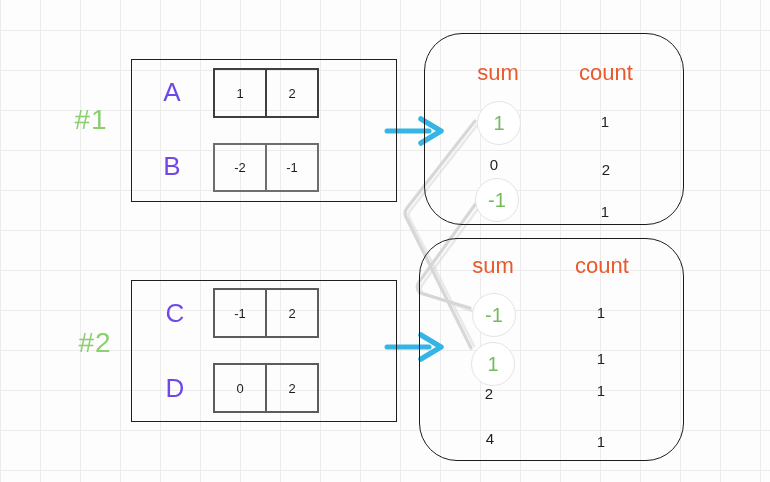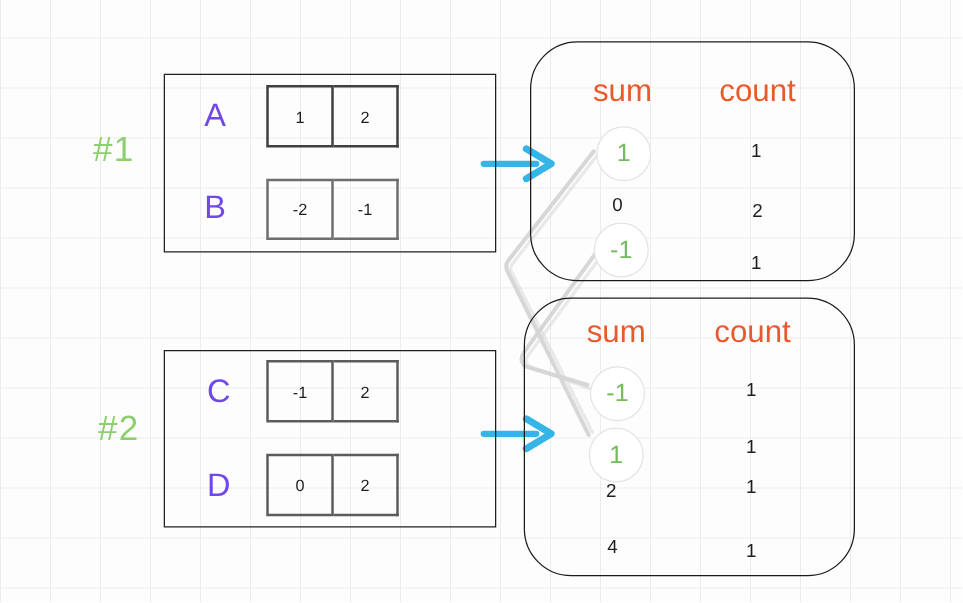--- a/index.html
+++ b/index.html
@@ -34,21 +34,21 @@
   .cells.b-b .cell{border:2.5px solid #6e6e6e;}
   .cells.b-c .cell{border:2.5px solid #5c5c5c;}
   .cells.b-d .cell{border:2.5px solid #5c5c5c;}
   .cell + .cell{border-left:none !important;}
   .rtable{
     position:absolute;z-index:2;border:1.6px solid #1b1b1b;border-radius:38px;
     background:transparent;
   }
   .hdr{
     position:absolute;transform:translate(-50%,-50%);
-    font-size:25px;color:#e8592c;
+    font-size:22px;color:#e8592c;
   }
   .bval{
     position:absolute;transform:translate(-50%,-50%);
     font-size:15px;color:#1f1f1f;
   }
   .circle{
     position:absolute;width:42px;height:42px;border-radius:50%;
     background:#ffffff;border:1.5px solid #e4e4e4;
     display:flex;align-items:center;justify-content:center;
   }

